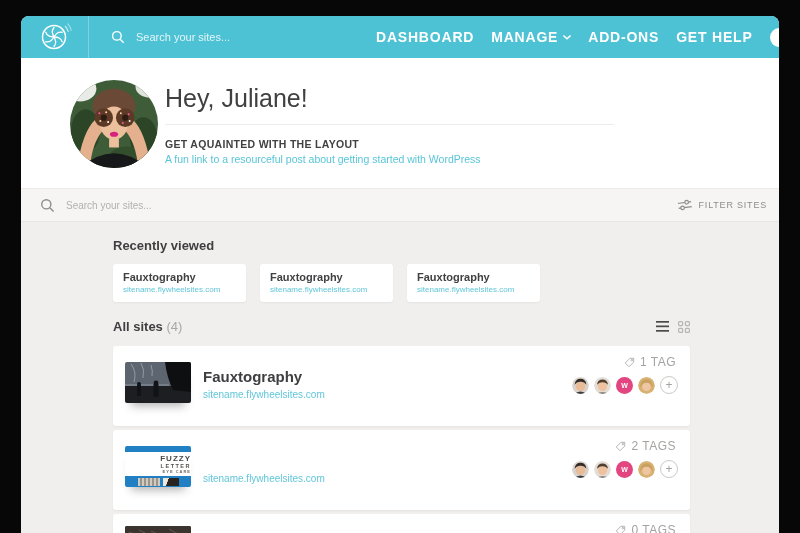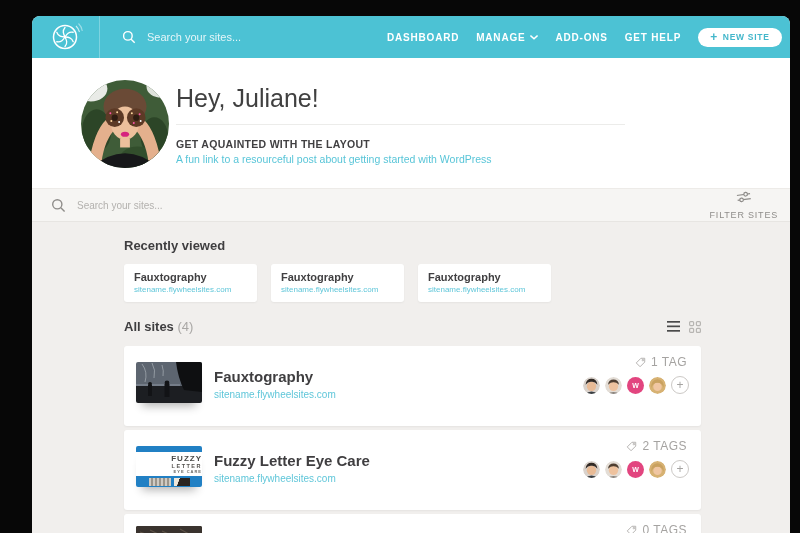--- a/index.html
+++ b/index.html
@@ -1,30 +1,30 @@
 <!DOCTYPE html>
 <html><head>
 <meta charset="utf-8">
 <style>
   * { margin:0; padding:0; box-sizing:border-box; }
   html,body { width:800px; height:533px; overflow:hidden; background:#070707;
               font-family:"Liberation Sans", sans-serif; }
-  .window { position:absolute; left:32px; top:16px; width:758px; height:517px;
+  .window { position:absolute; left:21px; top:16px; width:758px; height:517px;
             border-radius:8px 8px 0 0; overflow:hidden; background:#f1efed; }
 
   
   .nav { height:42px; background:#4cc2d4; display:flex; align-items:stretch; }
   .logo-tile { width:68px; flex:0 0 68px; border-right:1px solid rgba(255,255,255,.28);
                display:flex; align-items:center; justify-content:center; }
   .nav-search { flex:1; display:flex; align-items:center; padding-left:22px; gap:11px; color:#fff; }
   .nav-search input { background:transparent; border:none; outline:none; color:#fff;
                       font-size:11px; width:240px; font-family:inherit; }
   .nav-search input::placeholder { color:rgba(255,255,255,.85); }
   .nav-right { display:flex; align-items:center; gap:17px; padding-right:14px; }
-  .nav-item { color:#fff; font-size:10px; font-weight:bold; letter-spacing:.8px;
+  .nav-item { color:#fff; font-size:14px; font-weight:bold; letter-spacing:.8px;
               display:flex; align-items:center; gap:5px; cursor:pointer; white-space:nowrap; }
   .pill { background:#fff; color:#43b7cb; height:19px; border-radius:10px; padding:0 12px;
           font-size:8.5px; font-weight:bold; letter-spacing:.7px; display:flex;
           align-items:center; gap:5px; cursor:pointer; white-space:nowrap; }
   .pill .plus { font-size:12px; font-weight:bold; line-height:1; }
   .nav-avatar { width:28px; height:28px; border-radius:50%; overflow:hidden; flex:0 0 28px; }
 
   
   .hero { height:130px; background:#fff; position:relative; }
   .hero-avatar { position:absolute; left:49px; top:22px; width:88px; height:88px;
@@ -40,21 +40,21 @@
                 padding:0 15px; cursor:pointer; }
 
   
   .strip { height:34px; background:#f6f5f3; border-top:1px solid #edebe8;
            border-bottom:1px solid #e7e5e2; display:flex; align-items:center;
            padding:0 12px 0 19px; gap:11px; color:#8f8d8a; }
   .strip input { background:transparent; border:none; outline:none; font-size:10px;
                  color:#555; width:300px; font-family:inherit; }
   .strip input::placeholder { color:#b3b1ae; }
   .filter-btn { margin-left:auto; display:flex; align-items:center; gap:7px;
-                font-size:9px; letter-spacing:.8px; color:#8f8d8a; cursor:pointer;flex-direction:column; }
+                font-size:9px; letter-spacing:.8px; color:#8f8d8a; cursor:pointer; }
 
   
   .content { padding:16px 0 0 92px; }
   .section-heading { font-size:13px; font-weight:bold; color:#3f3e40; }
   .cards { display:flex; gap:14px; margin-top:11px; }
   .mini-card { width:133px; height:38px; background:#fff; border-radius:3px;
                box-shadow:0 1px 2px rgba(0,0,0,.05); padding:7px 8px 0 10px; cursor:pointer; }
   .mini-card .name { font-size:11px; font-weight:bold; color:#414042; }
   .mini-card .url  { font-size:8px; color:#5fc6d9; margin-top:2px; }
 
@@ -326,21 +326,20 @@
             <div class="fz-top"></div>
             <div class="fz-l1">FUZZY</div>
             <div class="fz-l2">LETTER</div>
             <div class="fz-l3">EYE CARE</div>
             <div class="fz-bottom">
               <div class="fz-img1"></div>
               <div class="fz-img2"></div>
             </div>
           </div>
         </div>
-        <div class="row-name">Fuzzy Letter Eye Care</div>
         <div class="row-url">sitename.flywheelsites.com</div>
         <div class="row-tag">
           <svg width="11" height="11" viewBox="0 0 13 13" fill="none" stroke="#b0aeac" stroke-width="1.1">
             <path d="M7 1.5 H11.5 V6 L6 11.5 L1.5 7 Z"></path>
               <circle cx="9.3" cy="3.7" r="0.9"></circle>
           </svg>
           <span>2 TAGS</span>
         </div>
         <div class="row-people">
           <div class="av">

